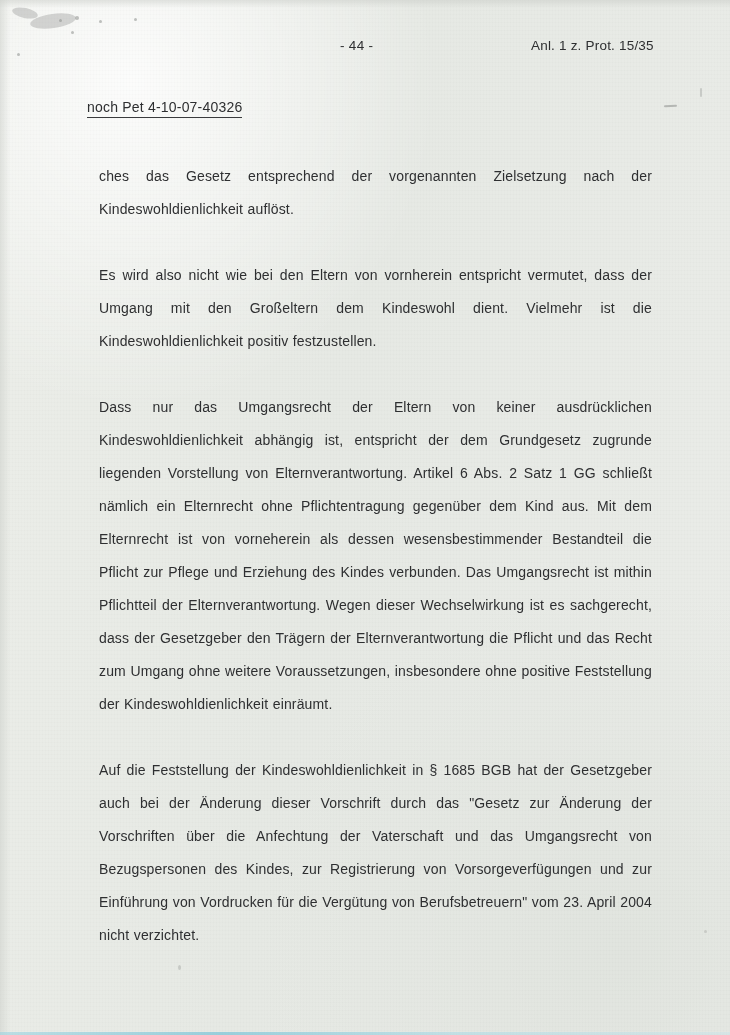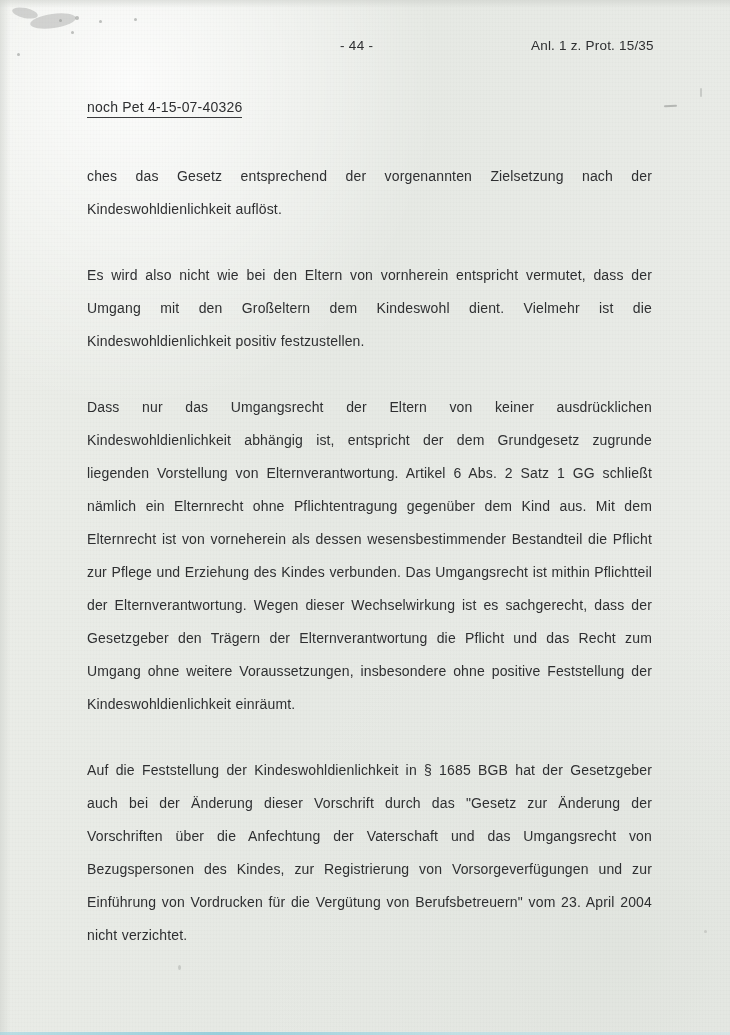--- a/index.html
+++ b/index.html
@@ -86,21 +86,21 @@
     position: absolute;
     top: 160px;
     left: 87px;
     width: 565px;
   }
   .para {
     text-align: justify;
     text-justify: inter-word;
     font-size: 14px;
     line-height: 33px;
-    margin: 0 0 33px 0;
+    margin: 0 0 33px 12px;
     letter-spacing: 0.15px;
     word-spacing: 0.4px;
   }
   .para:last-child { margin-bottom: 0; }
 
   
   .artifact {
     position: absolute;
     z-index: 4;
     pointer-events: none;
@@ -177,21 +177,21 @@
   <div class="artifact" style="left:178px; top:965px; width:3px;  height:5px;  opacity:0.35;"></div>
   <div class="artifact" style="left:704px; top:930px; width:3px;  height:3px;  opacity:0.30;"></div>
 
   <div class="content">
 
     <div class="running-head">
       <div class="page-number">- 44 -</div>
       <div class="doc-ref">Anl. 1 z. Prot. 15/35</div>
     </div>
 
-    <div class="case-heading">noch Pet 4-15-07-40326</div>
+    <div class="case-heading">noch Pet 4-10-07-40326</div>
 
     <div class="body-text">
       <p class="para">ches das Gesetz entsprechend der vorgenannten Zielsetzung nach der Kindeswohldienlichkeit auflöst.</p>
       <p class="para">Es wird also nicht wie bei den Eltern von vornherein entspricht vermutet, dass der Umgang mit den Großeltern dem Kindeswohl dient. Vielmehr ist die Kindeswohldienlichkeit positiv festzustellen.</p>
       <p class="para">Dass nur das Umgangsrecht der Eltern von keiner ausdrücklichen Kindeswohldienlichkeit abhängig ist, entspricht der dem Grundgesetz zugrunde liegenden Vorstellung von Elternverantwortung. Artikel 6 Abs. 2 Satz 1 GG schließt nämlich ein Elternrecht ohne Pflichtentragung gegenüber dem Kind aus. Mit dem Elternrecht ist von vorneherein als dessen wesensbestimmender Bestandteil die Pflicht zur Pflege und Erziehung des Kindes verbunden. Das Umgangsrecht ist mithin Pflichtteil der Elternverantwortung. Wegen dieser Wechselwirkung ist es sachgerecht, dass der Gesetzgeber den Trägern der Elternverantwortung die Pflicht und das Recht zum Umgang ohne weitere Voraussetzungen, insbesondere ohne positive Feststellung der Kindeswohldienlichkeit einräumt.</p>
       <p class="para">Auf die Feststellung der Kindeswohldienlichkeit in § 1685 BGB hat der Gesetzgeber auch bei der Änderung dieser Vorschrift durch das "Gesetz zur Änderung der Vorschriften über die Anfechtung der Vaterschaft und das Umgangsrecht von Bezugspersonen des Kindes, zur Registrierung von Vorsorgeverfügungen und zur Einführung von Vordrucken für die Vergütung von Berufsbetreuern" vom 23. April 2004 nicht verzichtet.</p>
 
     </div>
 
   </div>

